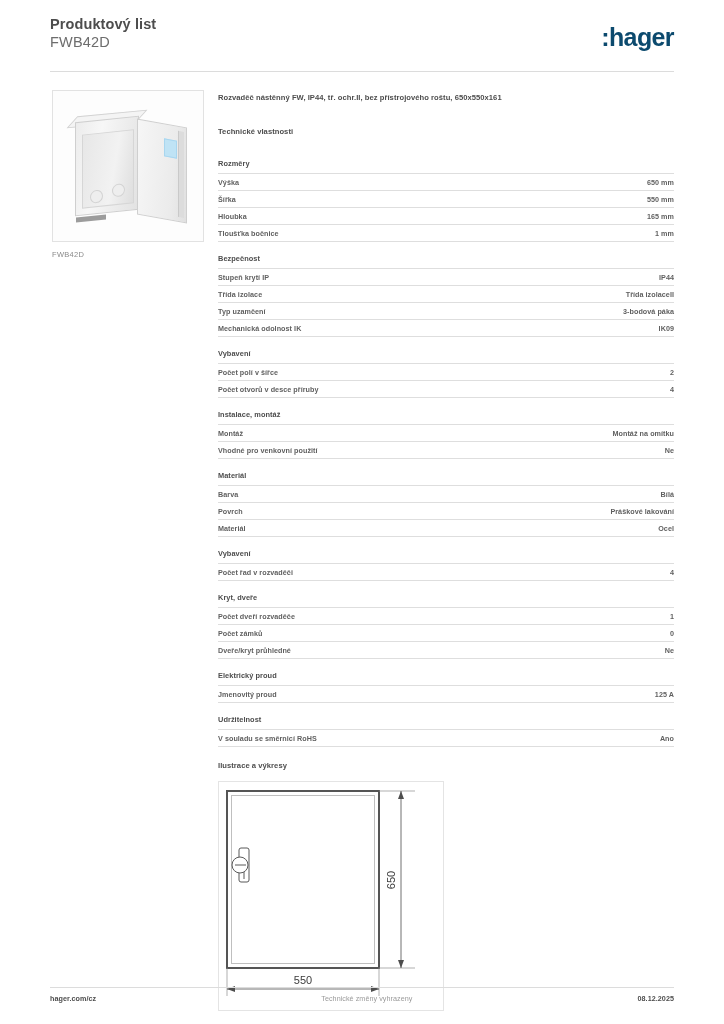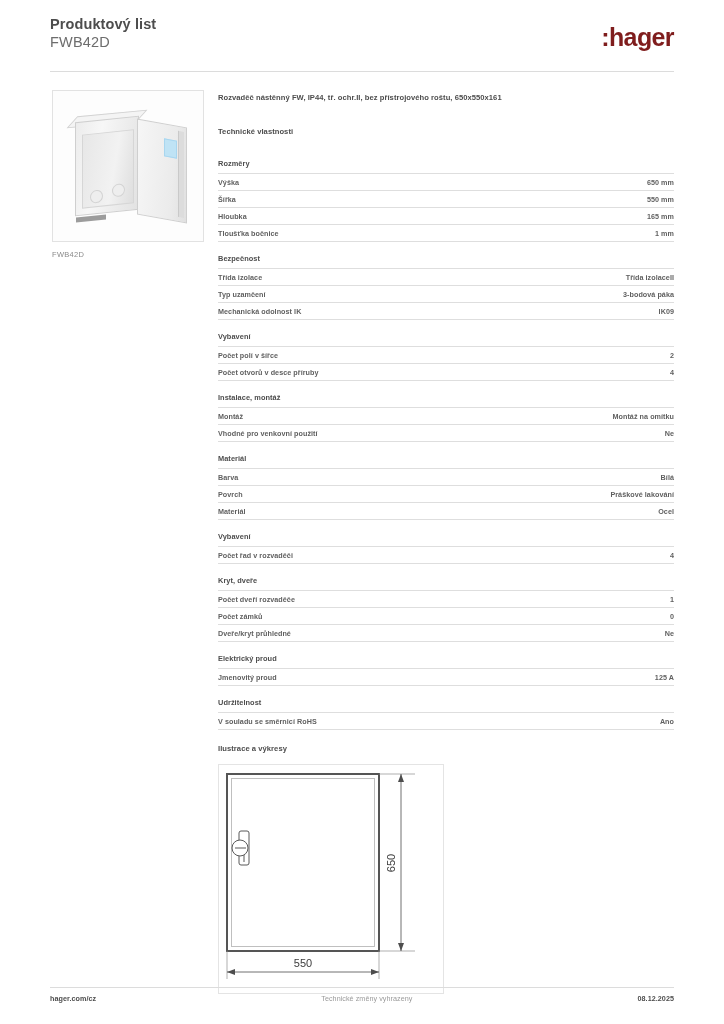--- a/index.html
+++ b/index.html
@@ -48,21 +48,21 @@
     color: #6d6d6d;
     line-height: 18px;
     letter-spacing: 0.2px;
   }
   .brand-logo {
     position: absolute;
     right: 0;
     top: 7px;
     font-size: 25px;
     font-weight: bold;
-    color: #7f1d1d;
+    color: #0c4a6e;
     letter-spacing: -0.6px;
     line-height: 28px;
   }
   .header-rule {
     position: absolute;
     left: 50px;
     top: 71px;
     width: 624px;
     height: 1px;
     background: #dcdcdc;
@@ -337,20 +337,24 @@
             <div class="spec-label">Hloubka</div>
             <div class="spec-value">165 mm</div>
           </div>
           <div class="spec-row">
             <div class="spec-label">Tloušťka bočnice</div>
             <div class="spec-value">1 mm</div>
           </div>
         </div>
         <div class="spec-group">
           <div class="group-head">Bezpečnost</div>
+          <div class="spec-row">
+            <div class="spec-label">Stupeň krytí IP</div>
+            <div class="spec-value">IP44</div>
+          </div>
           <div class="spec-row">
             <div class="spec-label">Třída izolace</div>
             <div class="spec-value">Třída izolaceII</div>
           </div>
           <div class="spec-row">
             <div class="spec-label">Typ uzamčení</div>
             <div class="spec-value">3-bodová páka</div>
           </div>
           <div class="spec-row">
             <div class="spec-label">Mechanická odolnost IK</div>

